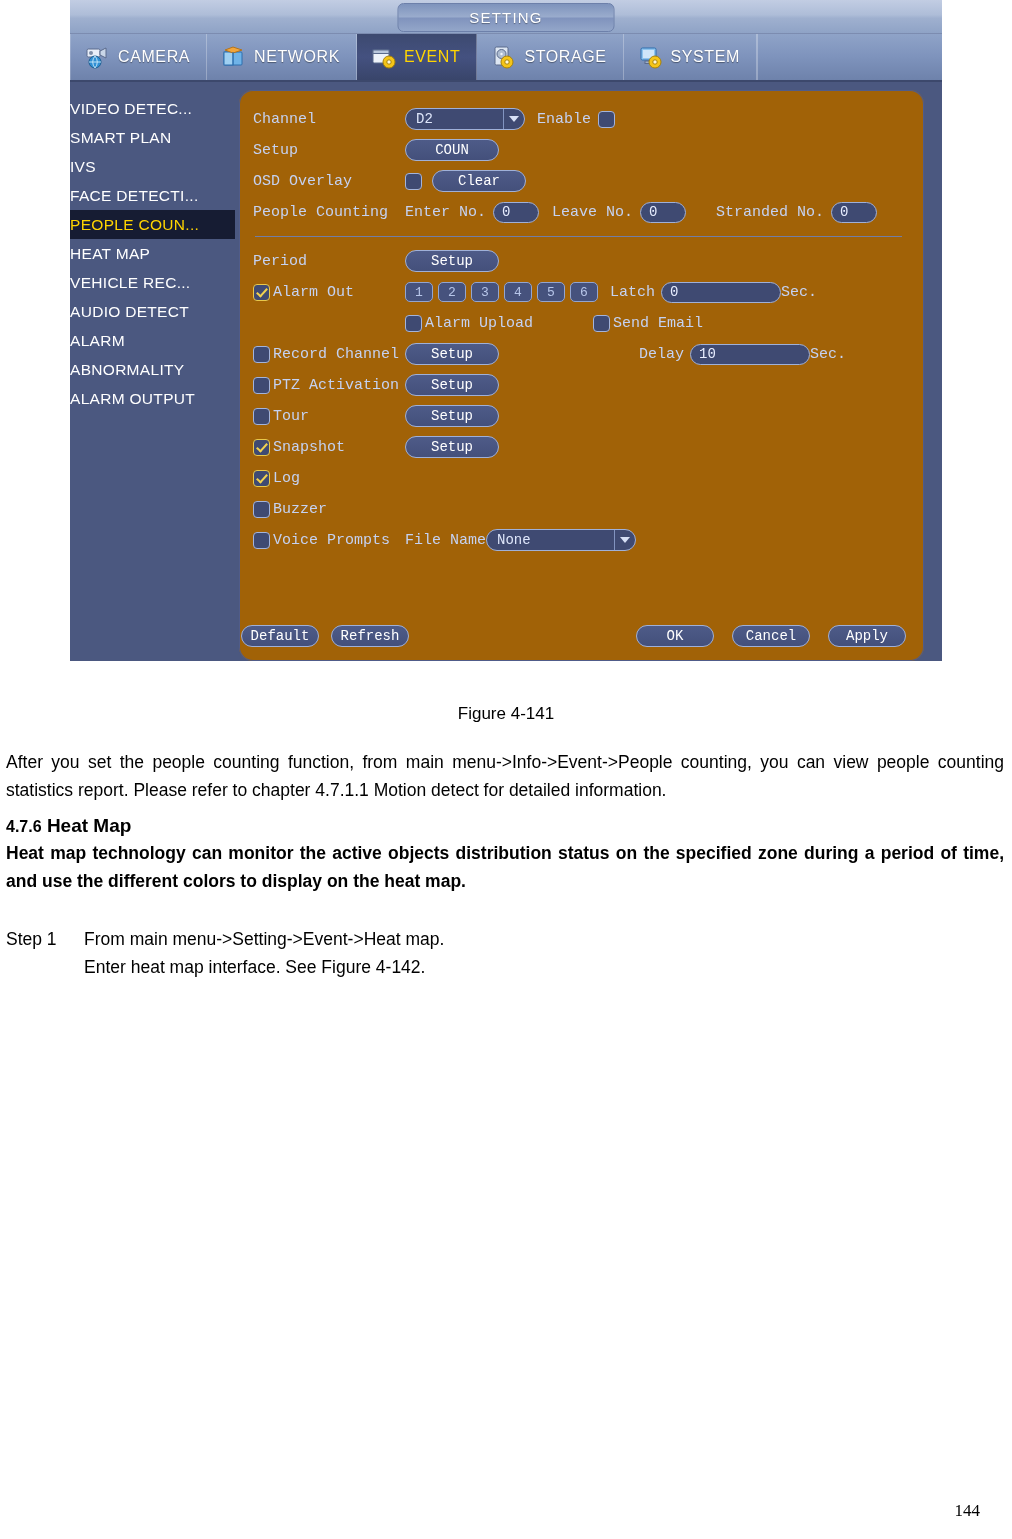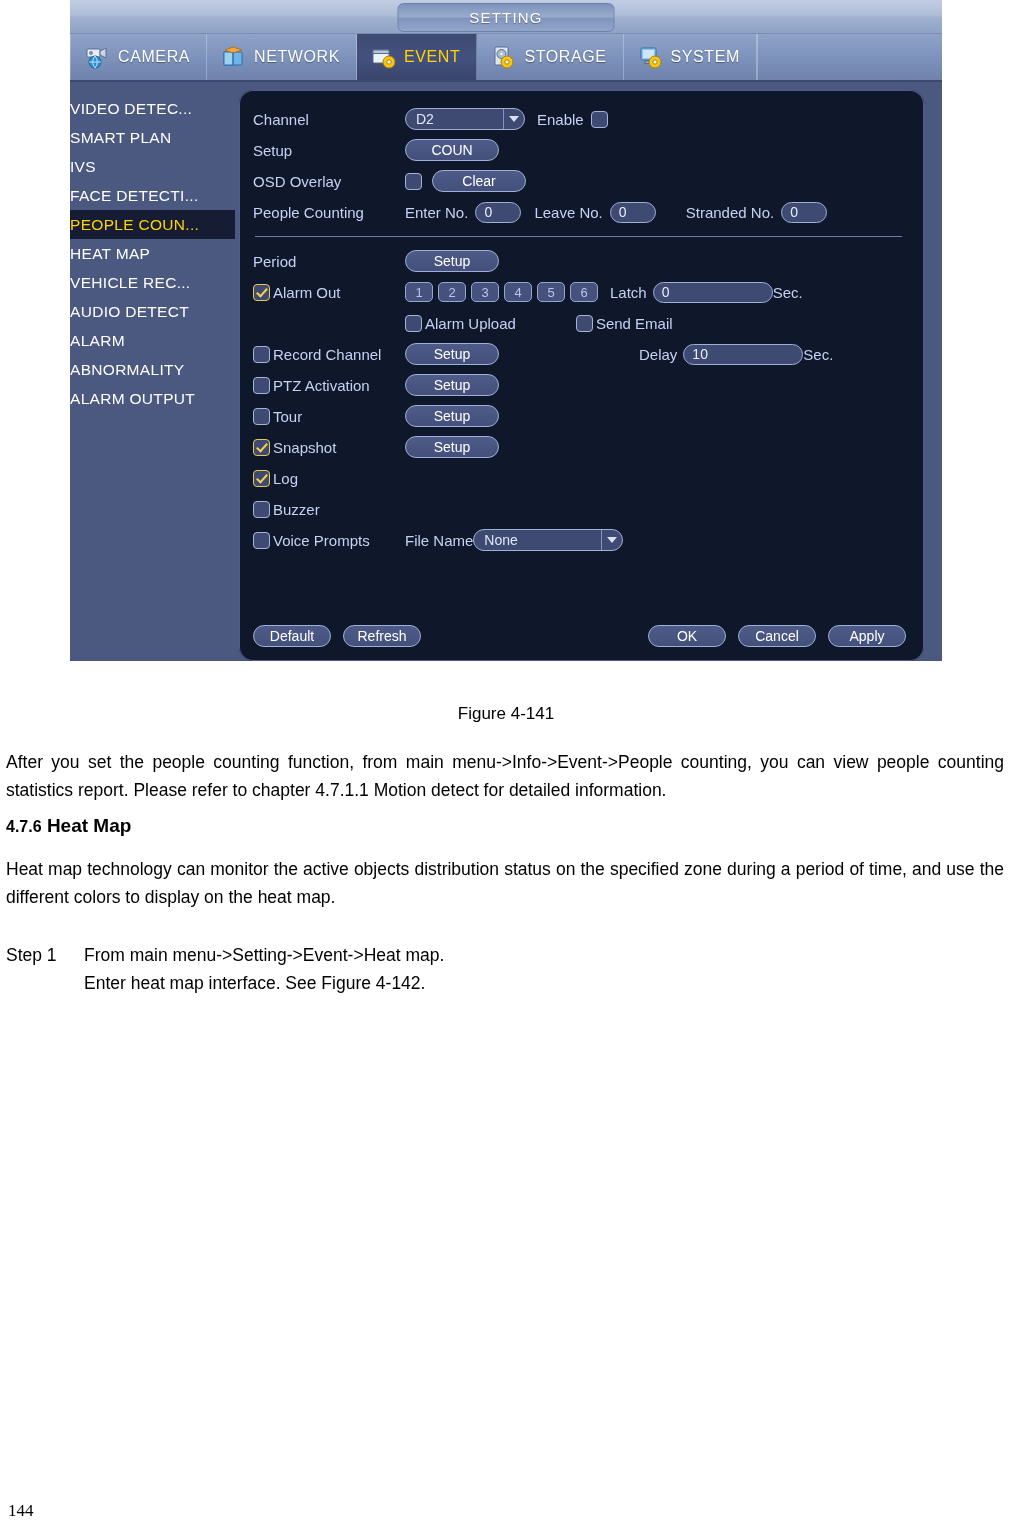--- a/index.html
+++ b/index.html
@@ -115,25 +115,26 @@
   .side-item.active {
     background: #161c33;
     color: #ffd400;
   }
 
   
   .content {
     position: relative;
     flex: 1;
     margin: 0 18px 0 4px;
-    background: #0f172a;
+    background: #a16207;
     border-radius: 14px;
     box-shadow: inset 0 0 0 1px #505c89;
     padding: 14px 18px 16px 14px;
     box-sizing: border-box;
+    font-family: Liberation Mono, monospace;
   }
 
   .row {
     display: flex;
     align-items: center;
     min-height: 30px;
     margin-bottom: 1px;
   }
   .lbl {
     color: #c5d2f2;
@@ -267,29 +268,29 @@
   }
 
   .hr-sep {
     height: 1px;
     background: #717da6;
     margin: 9px 4px 9px 2px;
   }
 
   .footer {
     position: absolute;
-    left: 14px;
+    left: 2px;
     right: 18px;
     bottom: 14px;
     display: flex;
     align-items: center;
     margin-top: 36px;
   }
   .footer .left-grp { display: flex; gap: 12px; }
-  .footer .right-grp { margin-left: auto; display: flex; gap: 12px; }
+  .footer .right-grp { margin-left: auto; display: flex; gap: 18px; }
 
   
   .doc {
     position: absolute;
     left: 0; top: 650px;
     width: 1012px;
   }
   .fig-cap {
     text-align: center;
     font-size: 17px;
@@ -297,41 +298,42 @@
     margin-top: 54px;
     font-family: "Liberation Sans", sans-serif;
   }
   .para {
     margin: 24px 8px 0 6px;
     font-size: 17.5px;
     line-height: 1.62;
     color: #000;
     text-align: justify;
   }
-  .para.nospace { margin-top: 18px; }
+  .para.nospace { margin-top: 2px; font-weight: bold; }
   .heading {
     margin: 10px 8px 0 6px;
     font-size: 19px;
     font-weight: bold;
     color: #000;
   }
   .heading .num { font-size: 16px; }
   .step {
     margin: 30px 8px 0 6px;
     font-size: 17.5px;
     color: #000;
     line-height: 1.6;
   }
   .step .st-lab { display: inline-block; width: 78px; }
   .step .st-sub { display: block; margin-left: 78px; }
 
   .pageno {
     position: absolute;
     left: 8px; right: 32px;
     bottom: 18px;
+    text-align: right;
     font-family: "Liberation Serif", serif;
     font-size: 17px;
     color: #000;
   }
 </style>
 </head>
 <body>
 
 <div class="nvr-dialog">
 

